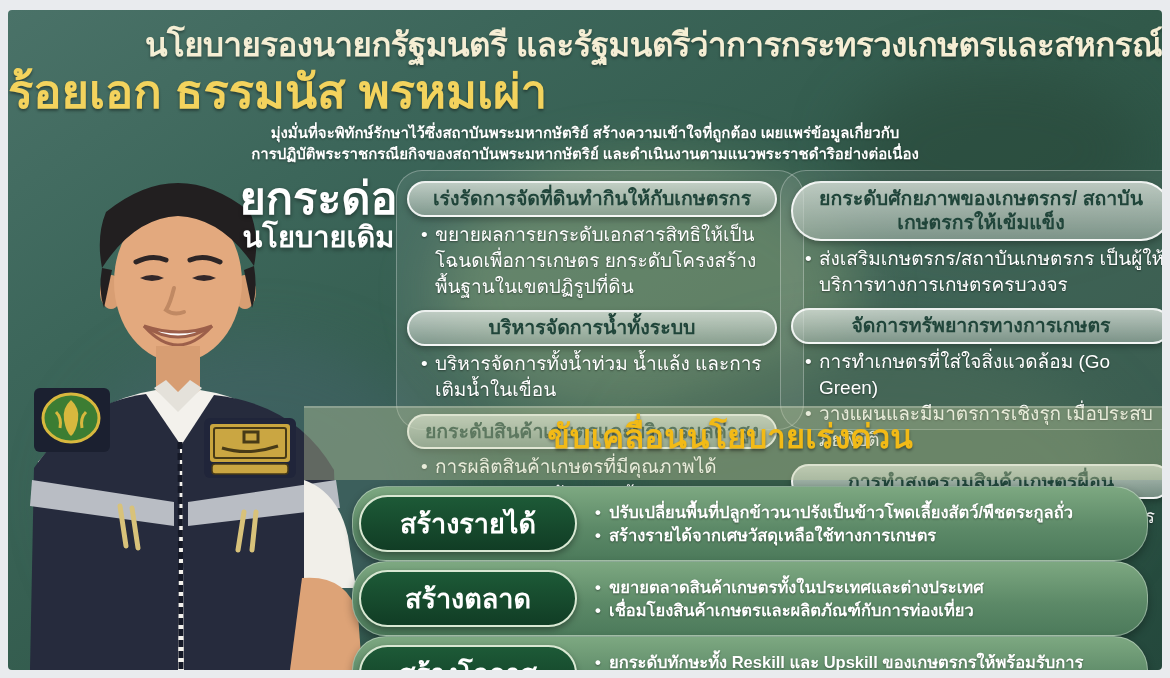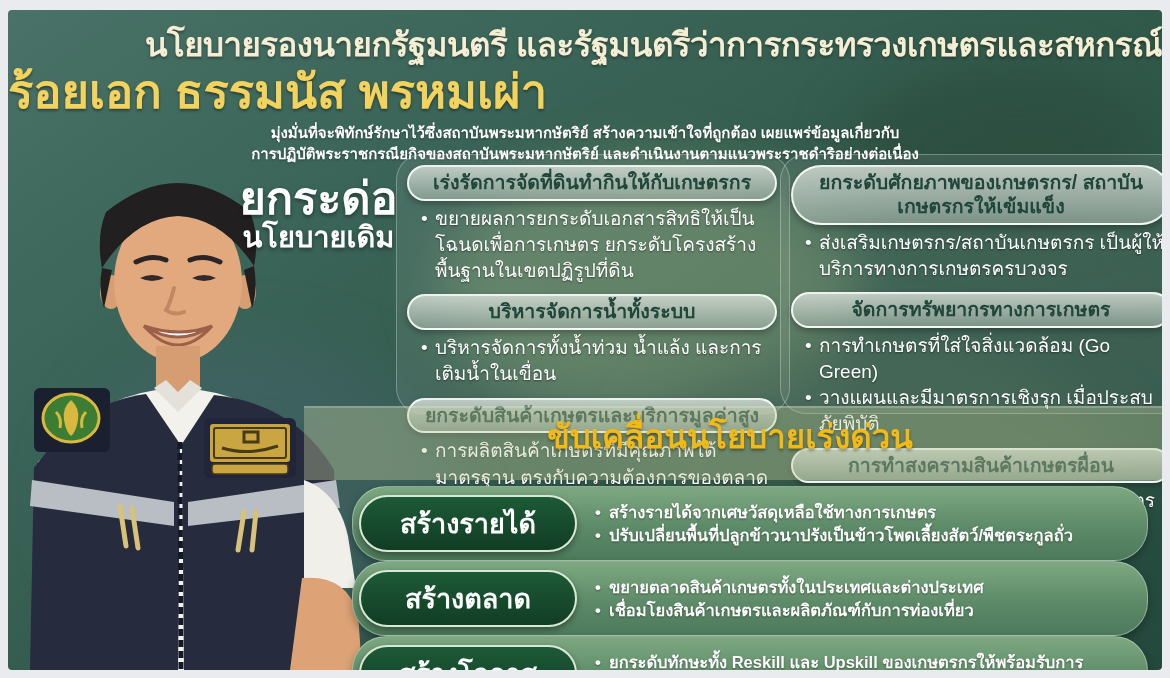--- a/index.html
+++ b/index.html
@@ -18,21 +18,21 @@
         font-size:47px;line-height:1.1;text-shadow:0 2px 3px rgba(0,0,0,.4);}
   .sub{position:absolute;left:0;right:0;text-align:center;color:#ffffff;font-size:15px;font-weight:600;
        line-height:1.4;text-shadow:0 1px 2px rgba(0,0,0,.4);}
   .sub1{top:112px;} .sub2{top:133px;}
 
   .legacy-head{position:absolute;left:218px;top:165px;width:185px;text-align:center;color:#fff;
                text-shadow:0 2px 4px rgba(0,0,0,.45);}
   .legacy-title{font-size:45px;font-weight:800;line-height:1.05;}
   .legacy-sub{font-size:29px;font-weight:700;line-height:1.1;}
 
-  .col{position:absolute;top:144px;border-radius:26px;padding:10px 12px 6px 10px;
+  .col{position:absolute;top:160px;border-radius:26px;padding:10px 26px 6px 10px;
        background:rgba(230,238,230,.09);border:1px solid rgba(255,255,255,.28);}
   .col-left{left:388px;width:370px;height:242px;}
   .col-right{left:772px;width:380px;height:242px;}
   .pill{background:linear-gradient(180deg,rgba(222,229,222,.78),rgba(164,180,170,.62));
         border:2px solid rgba(255,255,255,.85);border-radius:999px;color:#20453a;font-weight:800;
         text-align:center;font-size:19.5px;line-height:1.22;padding:4px 14px;
         box-shadow:0 3px 6px rgba(0,0,0,.28);}
   ul.bullets{margin:5px 4px 10px 14px;padding:0;list-style:none;}
   ul.bullets li{position:relative;color:#fff;font-weight:400;font-size:19px;line-height:1.38;
         padding-left:14px;text-shadow:0 1px 2px rgba(0,0,0,.45);}
@@ -147,22 +147,22 @@
       </ul>
     </div>
 
     <div class="urgent-band"></div>
     <div class="urgent-heading">ขับเคลื่อนนโยบายเร่งด่วน</div>
 
     <div class="urgent-rows">
       <div class="urow">
         <div class="ulabel">สร้างรายได้</div>
         <ul class="ubullets">
+          <li>ปรับเปลี่ยนพื้นที่ปลูกข้าวนาปรังเป็นข้าวโพดเลี้ยงสัตว์/พืชตระกูลถั่ว</li>
           <li>สร้างรายได้จากเศษวัสดุเหลือใช้ทางการเกษตร</li>
-          <li>ปรับเปลี่ยนพื้นที่ปลูกข้าวนาปรังเป็นข้าวโพดเลี้ยงสัตว์/พืชตระกูลถั่ว</li>
         </ul>
       </div>
       <div class="urow">
         <div class="ulabel">สร้างตลาด</div>
         <ul class="ubullets">
           <li>ขยายตลาดสินค้าเกษตรทั้งในประเทศและต่างประเทศ</li>
           <li>เชื่อมโยงสินค้าเกษตรและผลิตภัณฑ์กับการท่องเที่ยว</li>
         </ul>
       </div>
       <div class="urow small">

